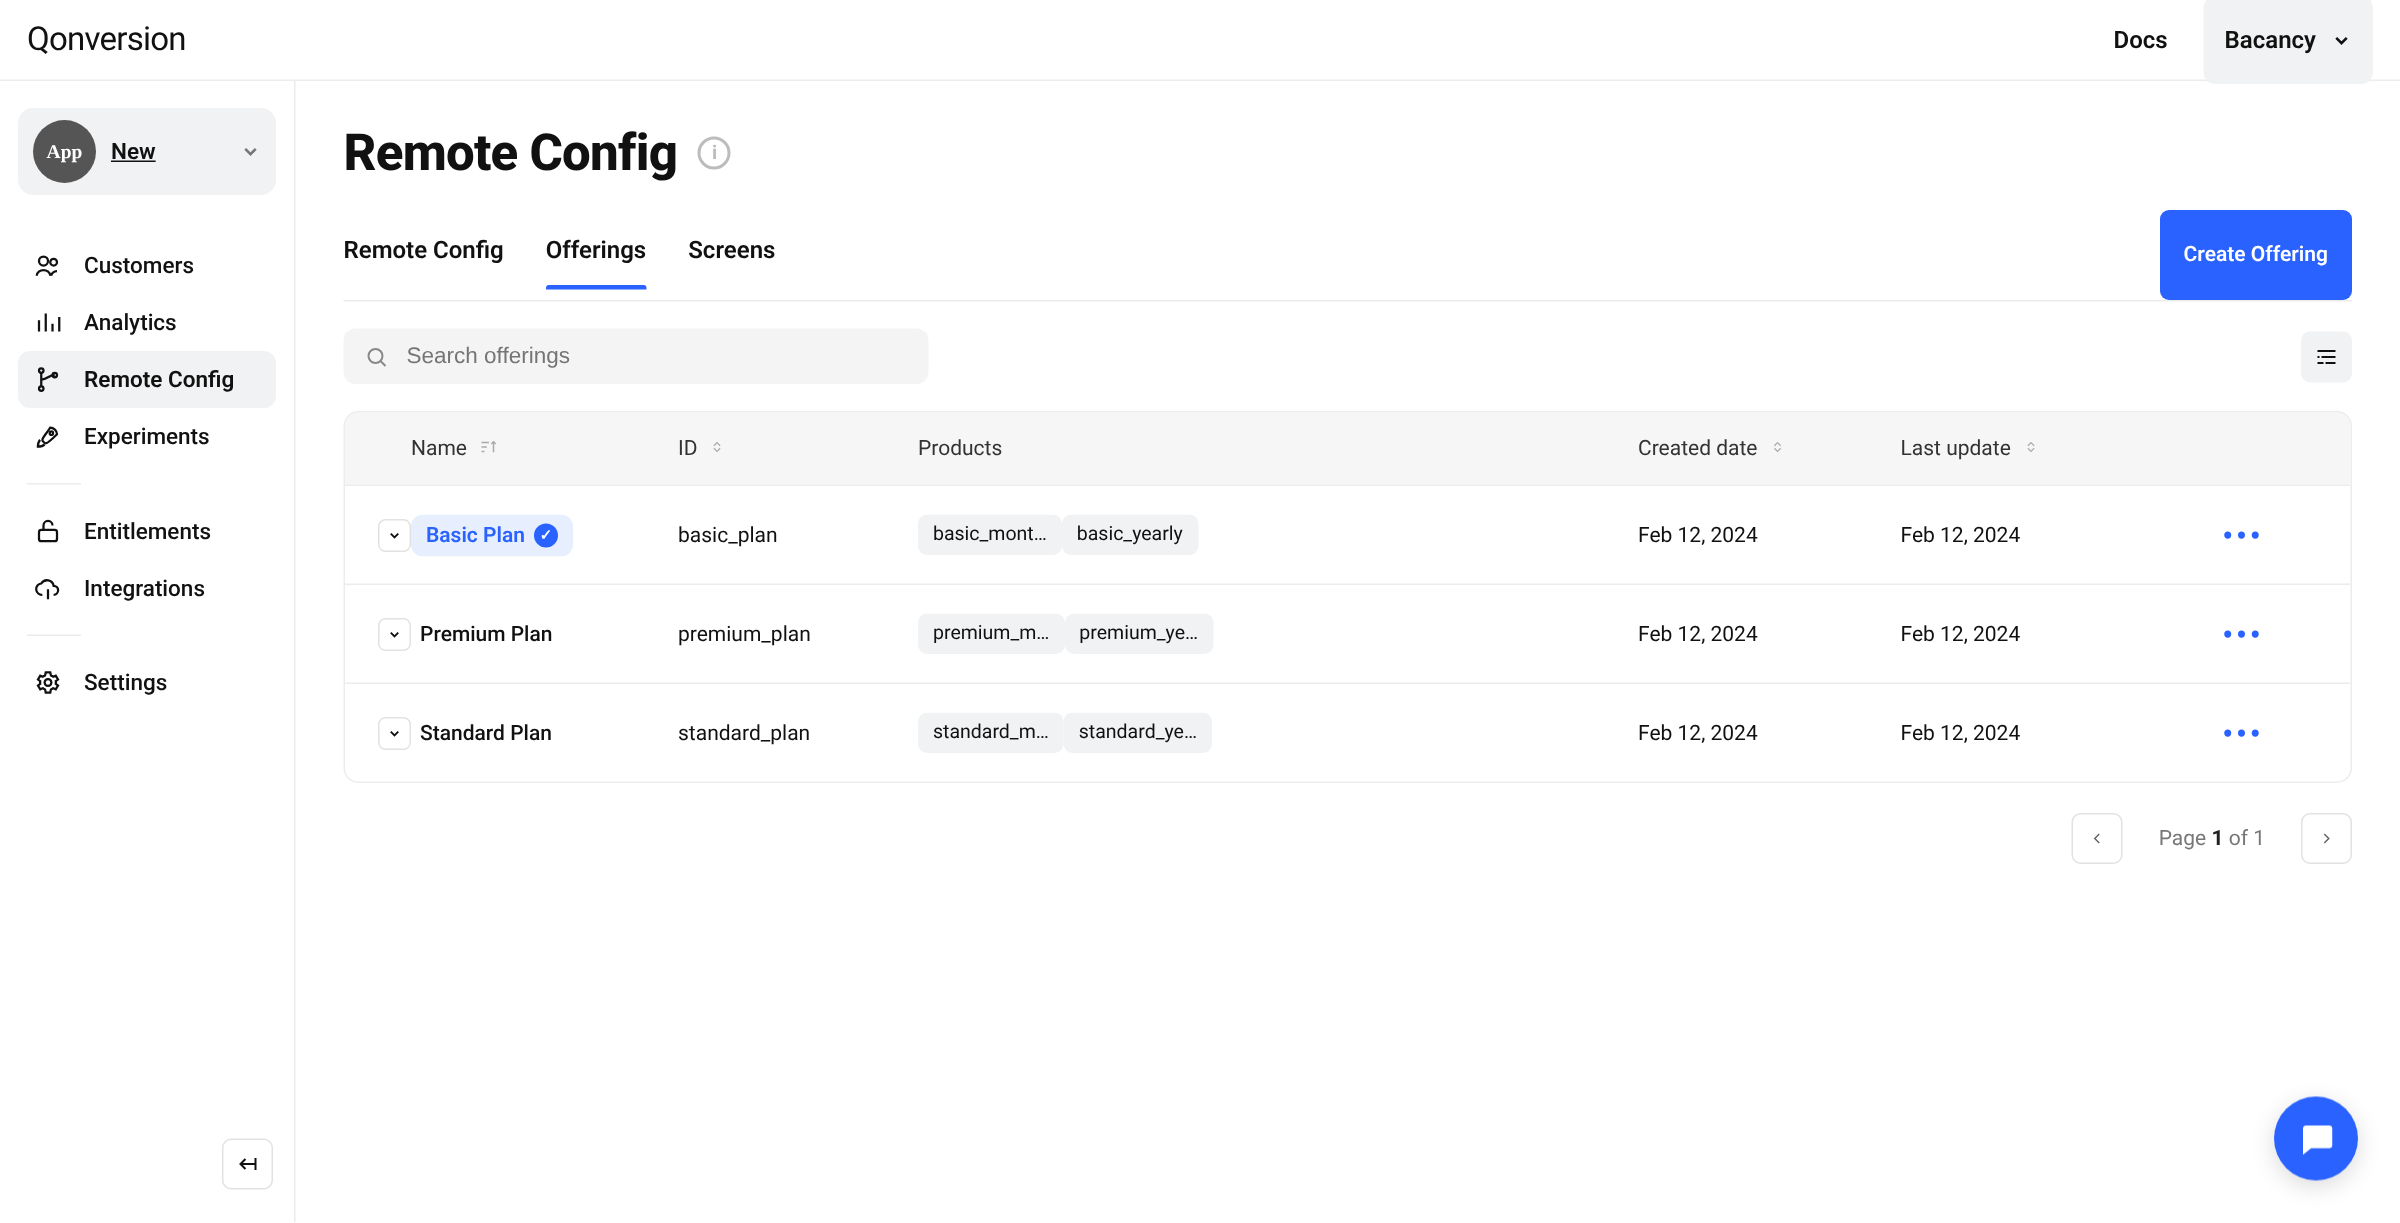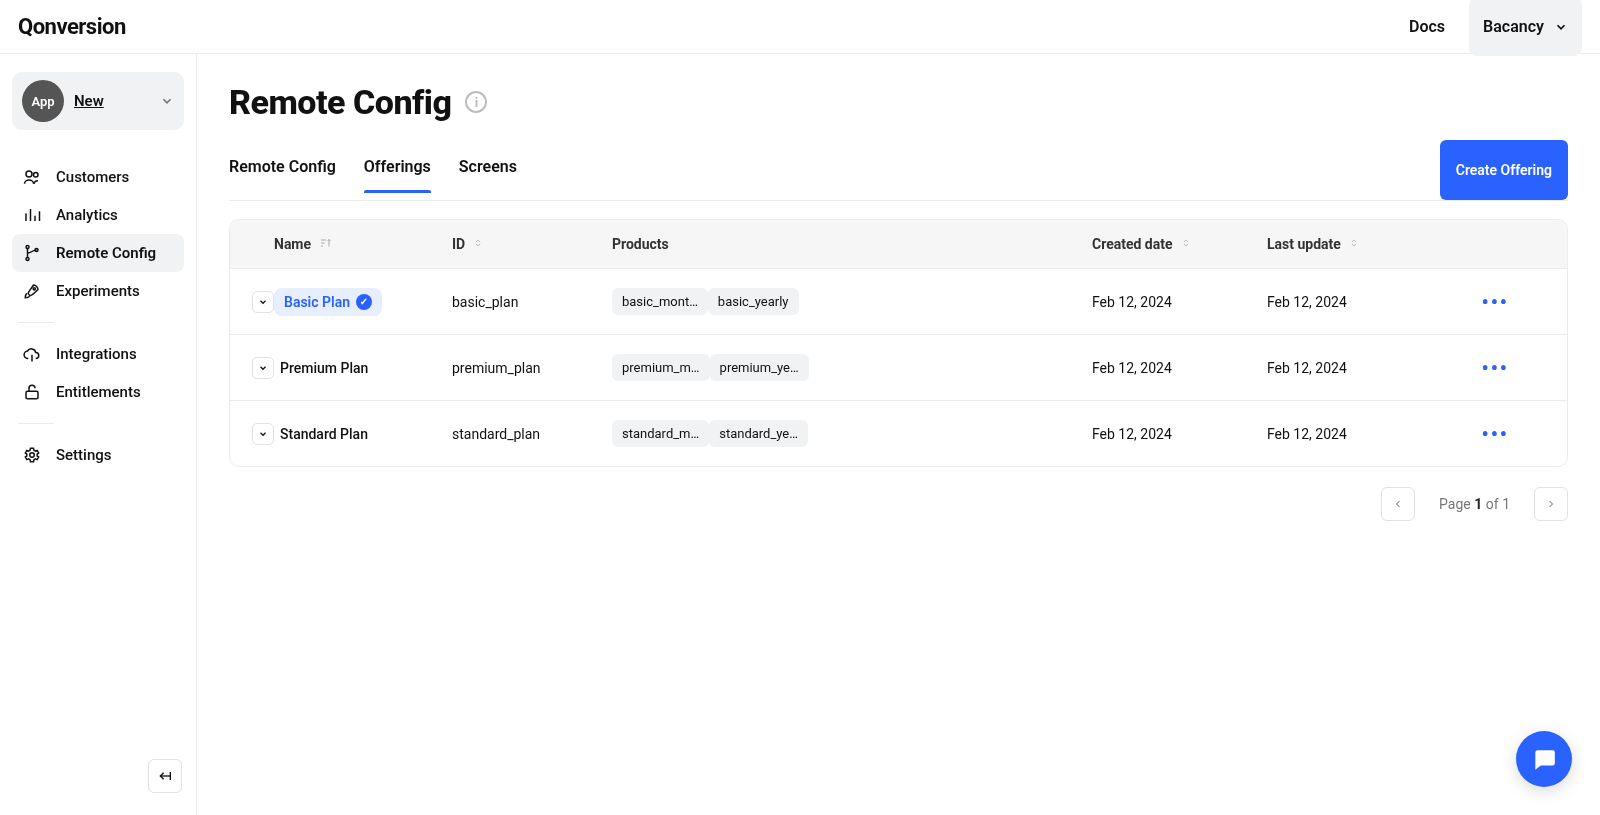--- a/index.html
+++ b/index.html
@@ -15,21 +15,21 @@
   .topbar {
     height: 54px;
     display: flex;
     align-items: center;
     justify-content: space-between;
     padding: 0 18px;
     border-bottom: 1px solid #ececec;
   }
   .logo {
     font-size: 22px;
-    font-weight: 700;
+    font-weight: 400;
     letter-spacing: -0.5px;
   }
   .topbar-right { display: flex; align-items: center; gap: 24px; }
   .docs-link { font-size: 16px; font-weight: 600; color: #111; cursor: pointer; }
   .org-btn {
     display: flex; align-items: center; gap: 10px;
     background: #f1f2f3; border-radius: 8px;
     padding: 20px 14px; font-size: 16px; font-weight: 600;
     cursor: pointer;
   }
@@ -50,21 +50,21 @@
   .app-selector {
     display: flex; align-items: center; gap: 10px;
     background: #f1f2f3; border-radius: 10px;
     padding: 8px 10px; cursor: pointer;
     margin-bottom: 28px;
   }
   .app-avatar {
     width: 42px; height: 42px; border-radius: 50%;
     background: #555; color: #fff;
     display:flex; align-items:center; justify-content:center;
-    font-size: 13px; font-weight: 600;
+    font-size: 13px; font-weight: 600; font-family: Liberation Serif, serif;
   }
   .app-name { font-size: 15px; font-weight: 600; flex:1;text-decoration:underline; }
   .app-selector .chev-icon svg { color:#777; }
 
   .nav-item {
     display:flex; align-items:center; gap: 14px;
     padding: 10px 10px; border-radius: 8px;
     font-size: 15px; font-weight: 500; cursor:pointer;
   }
   .nav-item.active { background:#f1f2f3; font-weight:600; }
@@ -111,21 +111,21 @@
   .search-icon svg{ width:16px;height:16px;color:#888;display:block;}
   .filter-btn { width:34px; height:34px; background:#f1f2f3; border-radius:6px;
                 display:flex;align-items:center;justify-content:center; cursor:pointer;}
 
   
   .table { border:1px solid #ececec; border-radius:10px; overflow:hidden;}
   .thead, .trow { display:grid;
     grid-template-columns: 200px 160px 480px 175px 200px 80px;
     align-items:center; padding:0 8px;
   }
-  .thead { background:#f6f6f7; height:48px; font-size:14px; font-weight:700; color:#333;}
+  .thead { background:#f6f6f7; height:48px; font-size:14px; font-weight:400; color:#333;}
   .th { display:flex; align-items:center; gap:8px; padding-left:14px; cursor:pointer;}
     .th.first { padding-left:36px;}
   .sort-icon { color:#aaa; font-size:11px;}
   .trow { height:66px; border-top:1px solid #ececec; font-size:14px;}
   .td { padding-left:14px; display:flex; align-items:center; gap:0; overflow:hidden;}
   .td.first { padding-left:14px; }
   .expand-btn {
     width:22px; height:22px; border:1px solid #e2e2e2; border-radius:5px; background:#fff;
     display:flex;align-items:center;justify-content:center; cursor:pointer; flex-shrink:0;
   }
@@ -235,34 +235,34 @@
           </svg>
       </span>
       <span>Experiments</span>
     </div>
 
     <div class="nav-divider"></div>
 
     <div class="nav-item">
       <span class="icon">
         <svg width="18" height="18" viewBox="0 0 24 24" fill="none" stroke="currentColor" stroke-width="2">
+            <rect x="4" y="11" width="16" height="10" rx="2"></rect>
+            <path d="M8 11V7a4 4 0 0 1 8 0"></path>
+          </svg>
+      </span>
+      <span>Entitlements</span>
+    </div>
+    <div class="nav-item">
+      <span class="icon">
+        <svg width="18" height="18" viewBox="0 0 24 24" fill="none" stroke="currentColor" stroke-width="2">
             <path d="M17 18a4 4 0 0 0 0-8 6 6 0 0 0-11-2 5 5 0 0 0 1 10"></path>
             <line x1="12" y1="13" x2="12" y2="22"></line>
           </svg>
       </span>
       <span>Integrations</span>
-    </div>
-    <div class="nav-item">
-      <span class="icon">
-        <svg width="18" height="18" viewBox="0 0 24 24" fill="none" stroke="currentColor" stroke-width="2">
-            <rect x="4" y="11" width="16" height="10" rx="2"></rect>
-            <path d="M8 11V7a4 4 0 0 1 8 0"></path>
-          </svg>
-      </span>
-      <span>Entitlements</span>
     </div>
 
     <div class="nav-divider"></div>
 
     <div class="nav-item">
       <span class="icon">
         <svg width="18" height="18" viewBox="0 0 24 24" fill="none" stroke="currentColor" stroke-width="2">
             <circle cx="12" cy="12" r="3"></circle>
             <path d="M19 12a7 7 0 0 0-.1-1.2l2-1.5-2-3.4-2.3 1a7 7 0 0 0-2-1.2L14 3h-4l-.6 2.7a7 7 0 0 0-2 1.2l-2.3-1-2 3.4 2 1.5A7 7 0 0 0 5 12c0 .4 0 .8.1 1.2l-2 1.5 2 3.4 2.3-1c.6.5 1.3.9 2 1.2L10 21h4l.6-2.7c.7-.3 1.4-.7 2-1.2l2.3 1 2-3.4-2-1.5c.1-.4.1-.8.1-1.2z"></path>
           </svg>
@@ -287,20 +287,40 @@
 
     <div class="tabs-row">
       <div class="tabs">
         <div class="tab">Remote Config</div>
         <div class="tab active">Offerings</div>
         <div class="tab">Screens</div>
       </div>
       <div class="create-btn">Create Offering</div>
     </div>
 
+    <div class="toolbar-row">
+      <div class="search-wrap">
+        <span class="search-icon">
+          <svg viewBox="0 0 24 24" fill="none" stroke="currentColor" stroke-width="2">
+              <circle cx="11" cy="11" r="7"></circle>
+              <line x1="21" y1="21" x2="16" y2="16"></line>
+            </svg>
+        </span>
+        <input type="text" placeholder="Search offerings" style="">
+      </div>
+      <div class="filter-btn">
+        <svg width="16" height="16" viewBox="0 0 24 24" fill="none" stroke="currentColor" stroke-width="2">
+            <line x1="3" y1="6" x2="21" y2="6"></line>
+            <line x1="7" y1="12" x2="21" y2="12"></line>
+            <line x1="11" y1="18" x2="21" y2="18"></line>
+            <line x1="3" y1="12" x2="5" y2="12"></line>
+            <line x1="3" y1="18" x2="9" y2="18"></line>
+          </svg>
+      </div>
+    </div>
 
     <div class="table">
       <div class="thead">
         <div class="th first">
           <span>Name</span>
           <span class="sort-icon">
             <svg width="12" height="12" viewBox="0 0 24 24" fill="none" stroke="currentColor" stroke-width="2">
                 <line x1="4" y1="6" x2="14" y2="6"></line>
                 <line x1="4" y1="12" x2="11" y2="12"></line>
                 <line x1="4" y1="18" x2="8" y2="18"></line>

